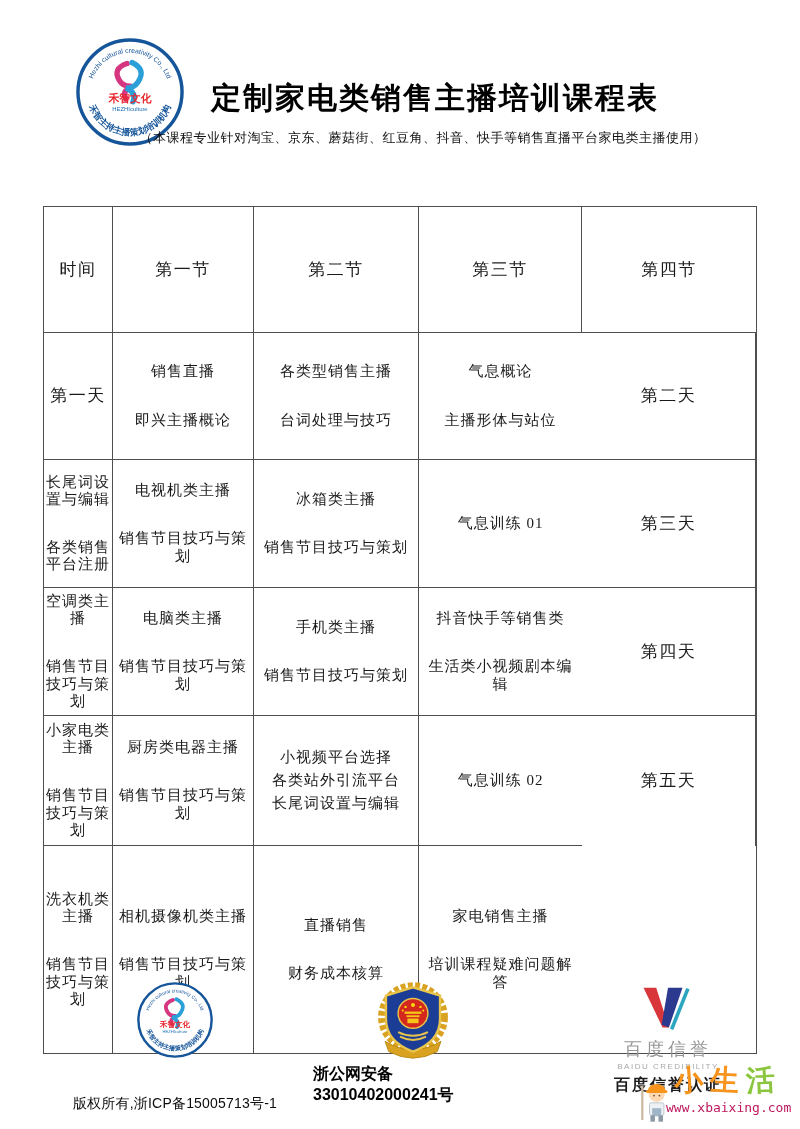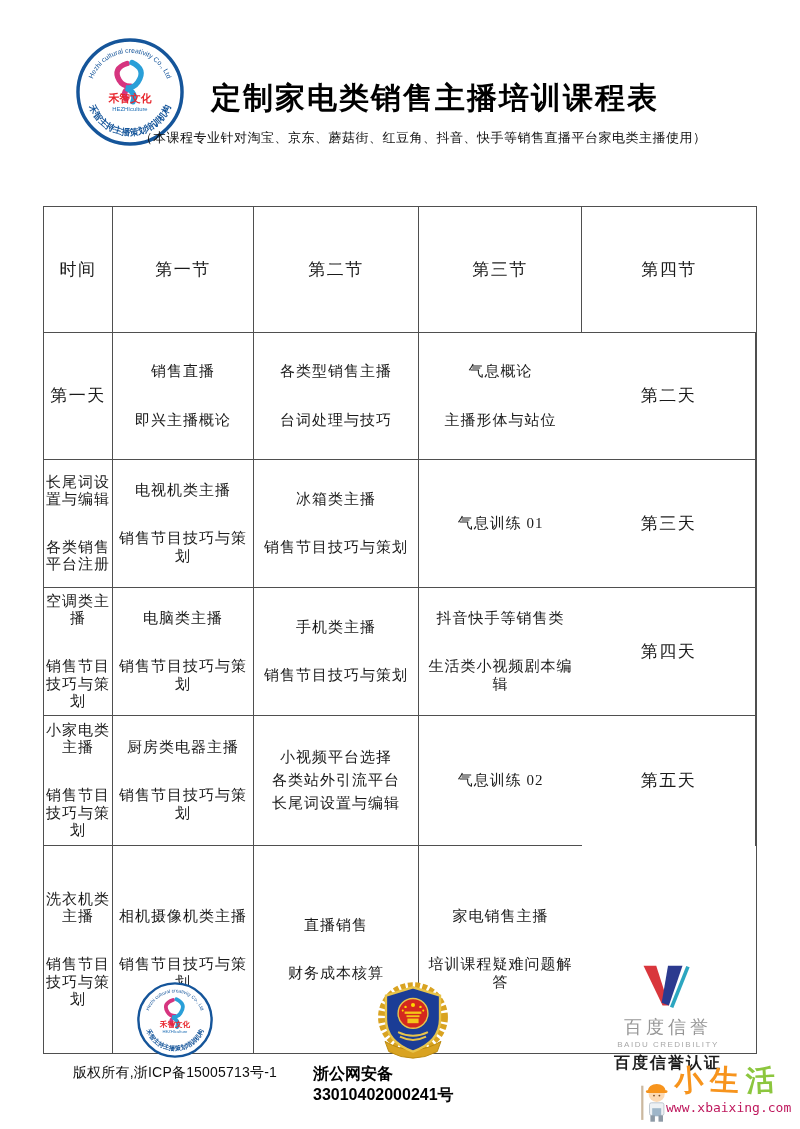--- a/index.html
+++ b/index.html
@@ -21,23 +21,23 @@
         display:flex;flex-direction:column;align-items:center;justify-content:center;
         gap:31px;font-size:15px;letter-spacing:1px;text-align:center;line-height:1.15;
         box-sizing:border-box;padding:4px 2px;}
   .cell.tight{gap:6px;}
   .cell.no-r{border-right:none;}
   .cell.no-b{border-bottom:none;}
   .cell.head,.cell.day{font-size:17px;letter-spacing:1.5px;}
   
   .footer-col{position:absolute;display:flex;flex-direction:column;align-items:center;
               font-family:"Liberation Sans","DejaVu Sans",sans-serif;}
-  .f-left{left:70px;top:982px;width:210px;}
+  .f-left{left:70px;top:982px;width:210px;gap:31px;}
   .f-mid{left:313px;top:978px;width:200px;}
-  .f-right{left:573px;top:960px;width:190px;}
+  .f-right{left:573px;top:982px;width:190px;}
   .copyright-text{margin-top:6px;font-size:14px;color:#0d0d0d;letter-spacing:.2px;}
   .police-text{margin-top:4px;font-size:16px;font-weight:bold;color:#000;}
   .baidu-title{margin-top:2px;font-size:18px;color:#969696;letter-spacing:4px;}
   .baidu-sub{margin-top:1px;font-size:8px;color:#a8a8a8;letter-spacing:1.5px;}
   .baidu-cert{margin-top:4px;font-size:16px;font-weight:bold;color:#1c1c1c;letter-spacing:2px;}
   
   .watermark{position:absolute;right:4px;top:1064px;width:160px;height:62px;
              font-family:"DejaVu Sans",sans-serif;}
   .wm-mascot{position:absolute;left:0;bottom:2px;}
   .wm-chars{position:absolute;left:38px;top:2px;font-size:29px;font-weight:bold;line-height:1;}

